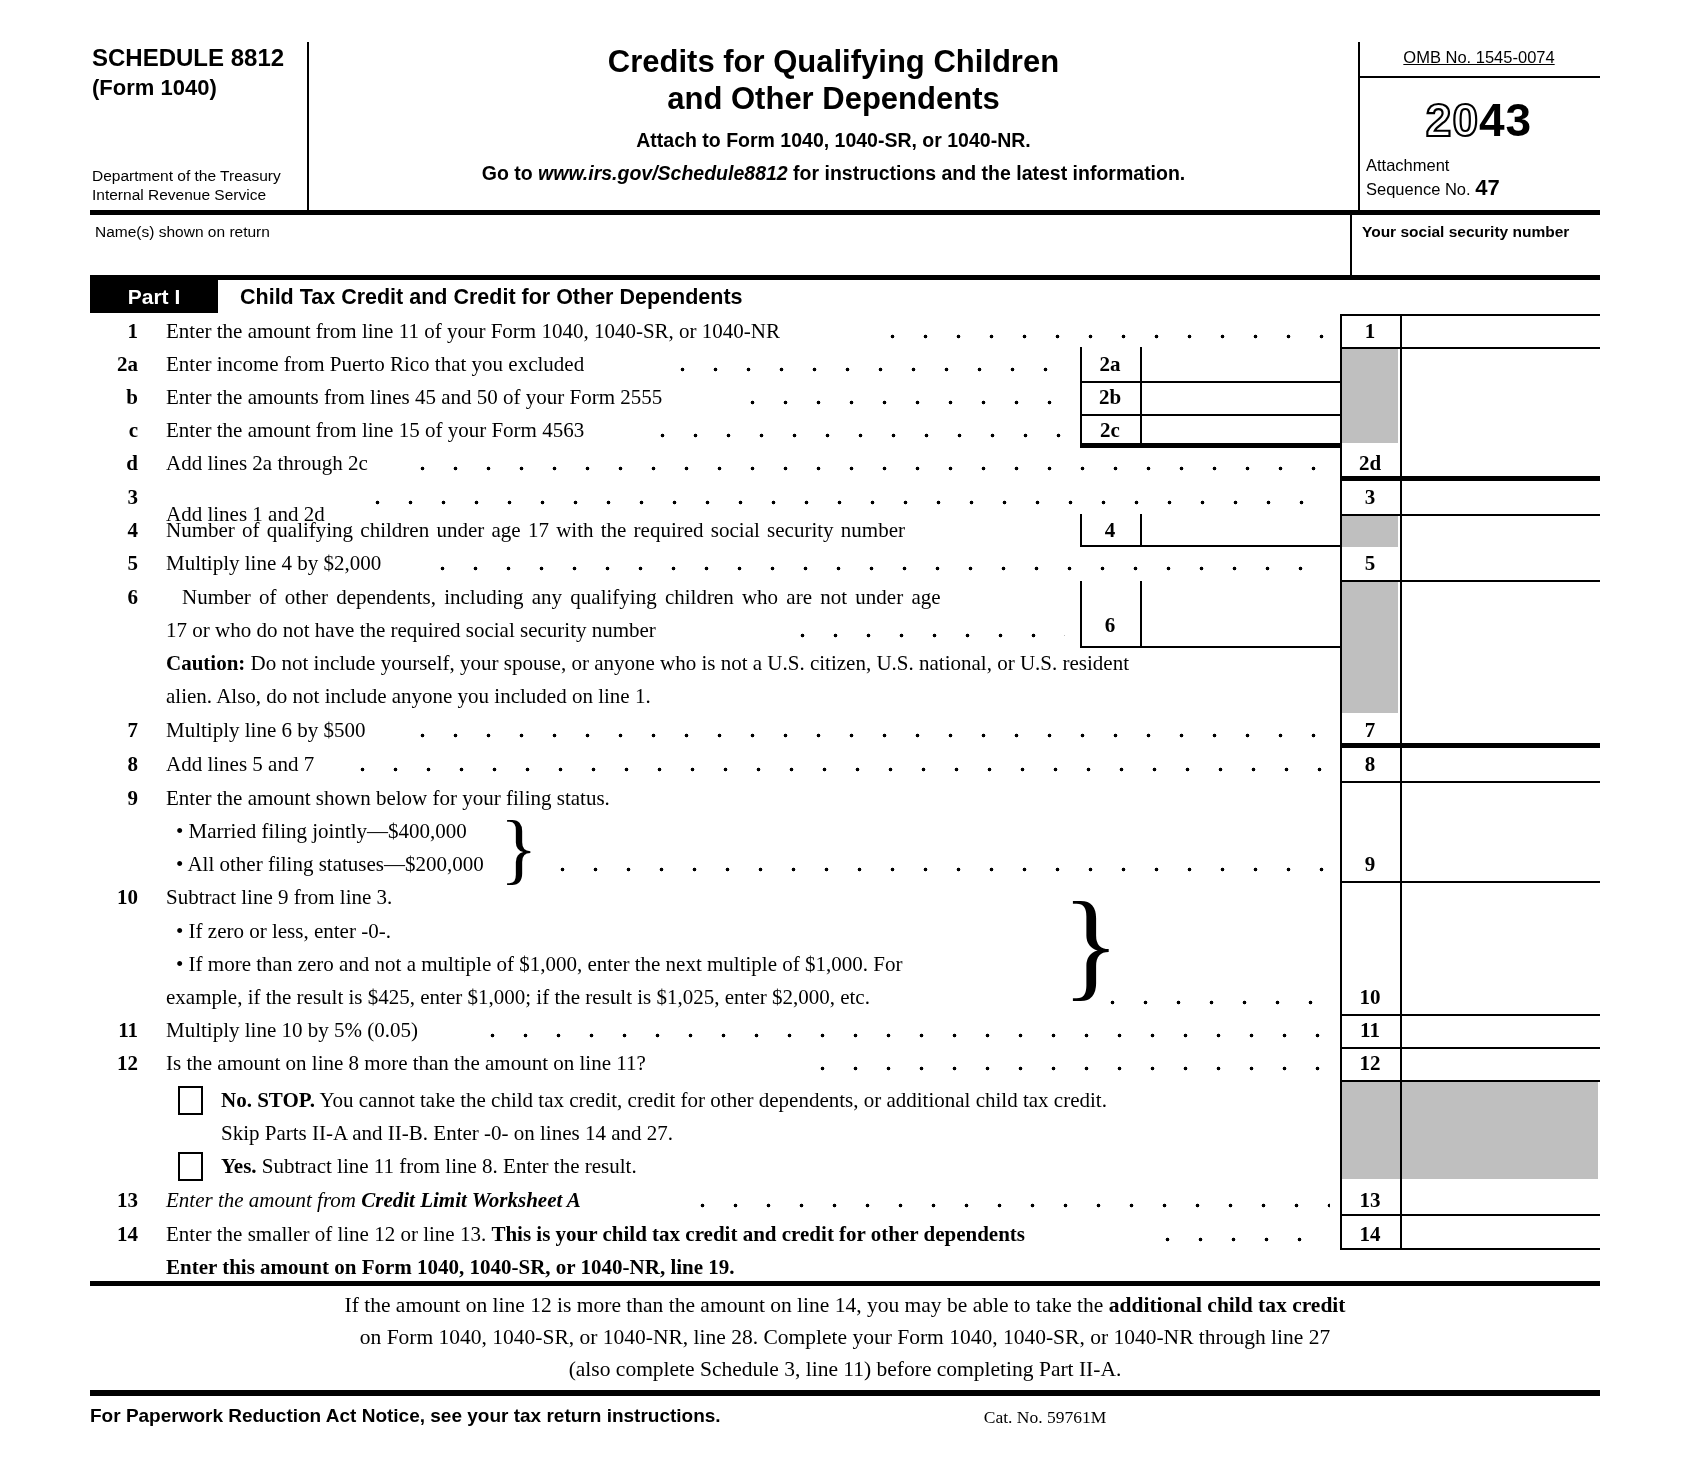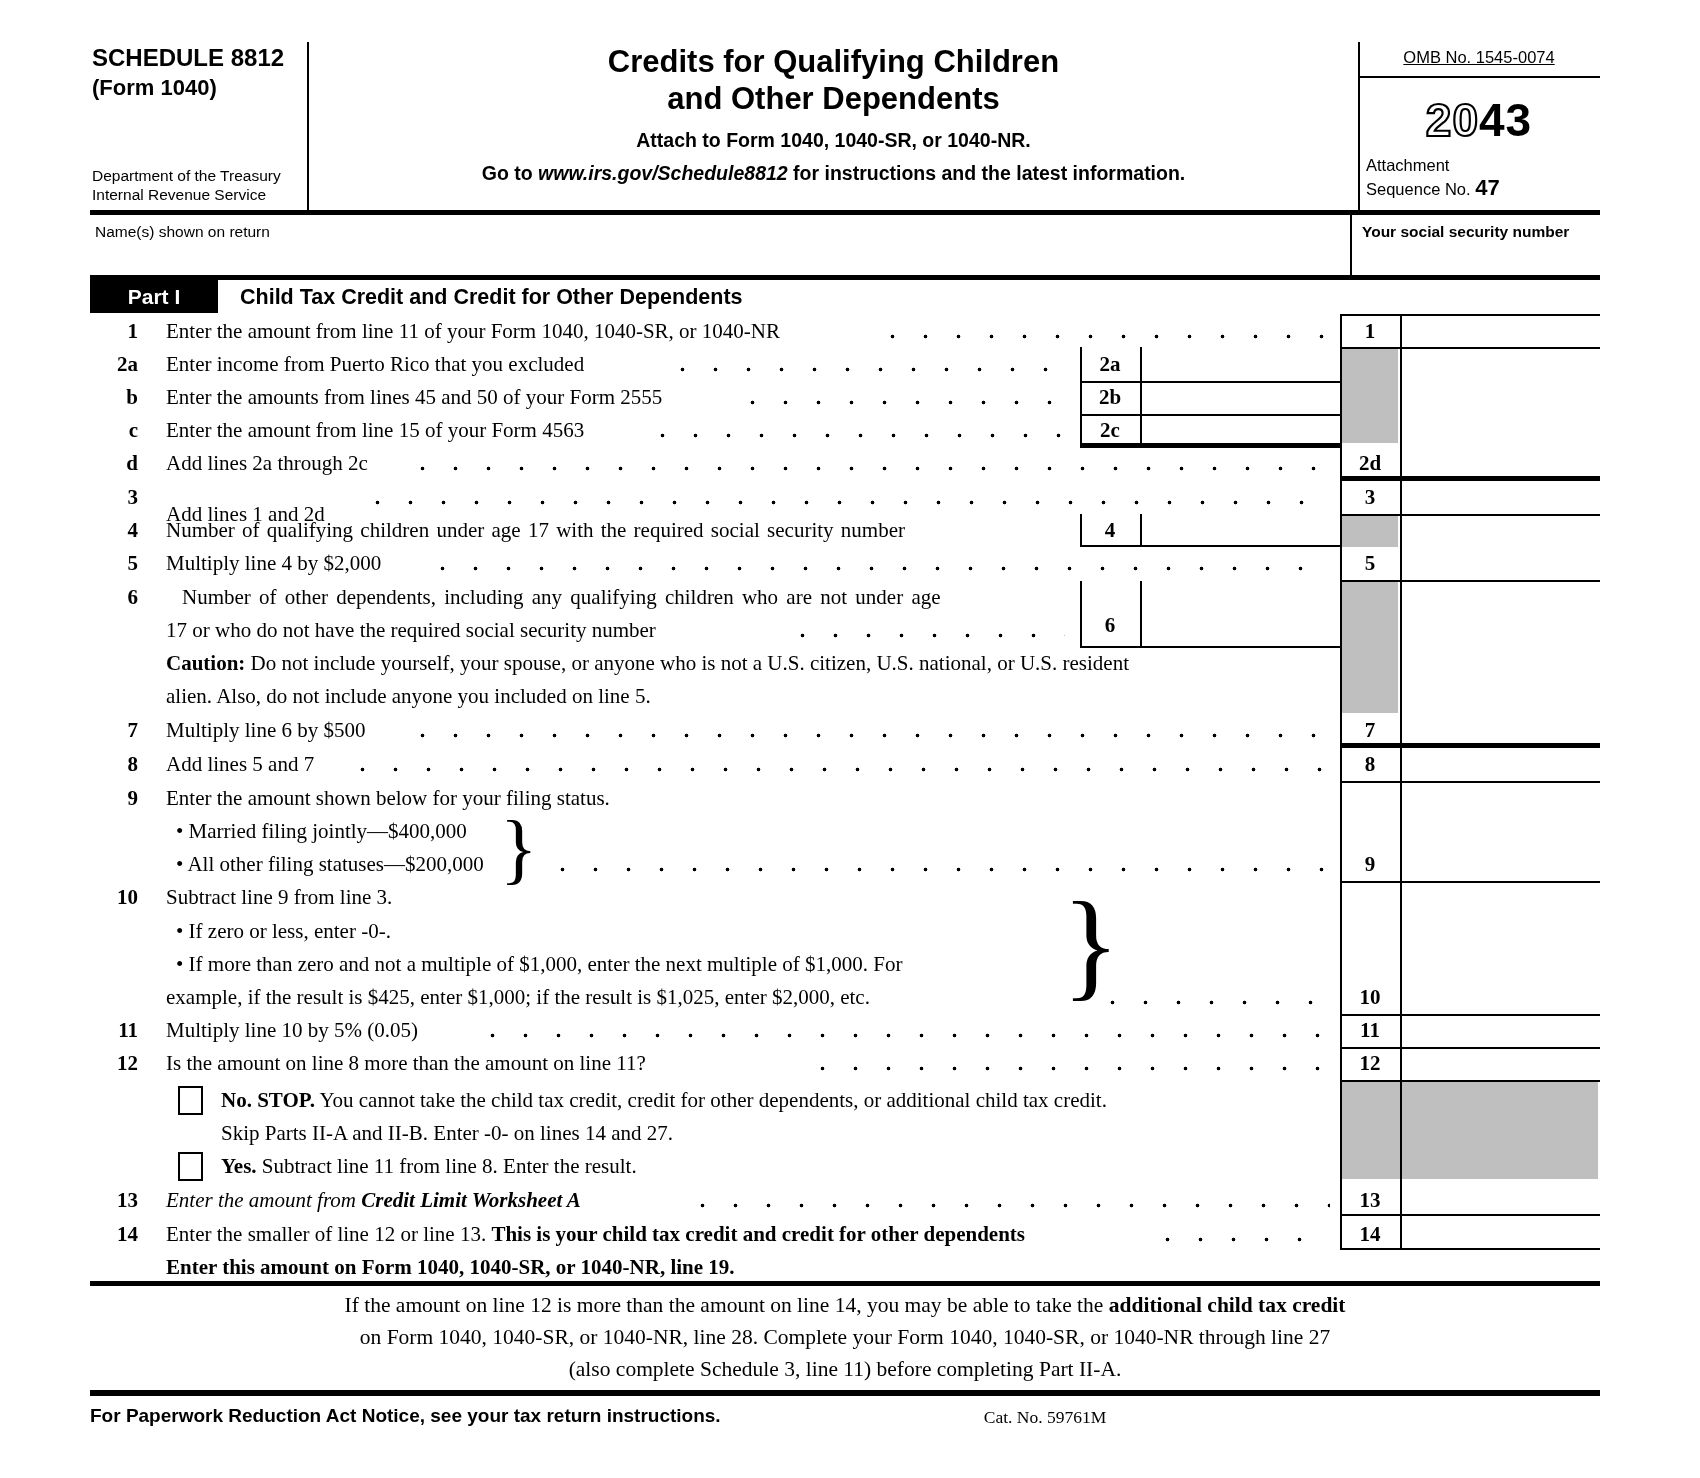--- a/index.html
+++ b/index.html
@@ -88,21 +88,21 @@
   <div class="t" style="left:166px;top:352px;">Enter income from Puerto Rico that you excluded</div>
   <div class="t" style="left:166px;top:385px;">Enter the amounts from lines 45 and 50 of your Form 2555</div>
   <div class="t" style="left:166px;top:418px;">Enter the amount from line 15 of your Form 4563</div>
   <div class="t" style="left:166px;top:451px;">Add lines 2a through 2c</div>
   <div class="t" style="left:166px;top:502px;">Add lines 1 and 2d</div>
   <div class="t ws2" style="left:166px;top:518px;">Number of qualifying children under age 17 with the required social security number</div>
   <div class="t" style="left:166px;top:551px;">Multiply line 4 by $2,000</div>
   <div class="t ws3" style="left:182px;top:585px;">Number of other dependents, including any qualifying children who are not under age</div>
   <div class="t" style="left:166px;top:618px;">17 or who do not have the required social security number</div>
   <div class="t" style="left:166px;top:651px;"><span class="b">Caution:</span><span> Do not include yourself, your spouse, or anyone who is not a U.S. citizen, U.S. national, or U.S. resident</span></div>
-  <div class="t" style="left:166px;top:684px;">alien. Also, do not include anyone you included on line 5.</div>
+  <div class="t" style="left:166px;top:684px;">alien. Also, do not include anyone you included on line 1.</div>
   <div class="t" style="left:166px;top:718px;">Multiply line 6 by $500</div>
   <div class="t" style="left:166px;top:752px;">Add lines 5 and 7</div>
   <div class="t" style="left:166px;top:786px;">Enter the amount shown below for your filing status.</div>
   <div class="t" style="left:176px;top:819px;">• Married filing jointly—$400,000</div>
   <div class="t" style="left:176px;top:852px;">• All other filing statuses—$200,000</div>
   <div class="brace" style="left:500px;top:810px;font-size:78px;">}</div>
   <div class="t" style="left:166px;top:885px;">Subtract line 9 from line 3.</div>
   <div class="t" style="left:176px;top:919px;">• If zero or less, enter -0-.</div>
   <div class="t" style="left:176px;top:952px;">• If more than zero and not a multiple of $1,000, enter the next multiple of $1,000. For</div>
   <div class="t" style="left:166px;top:985px;">example, if the result is $425, enter $1,000; if the result is $1,025, enter $2,000, etc.</div>

